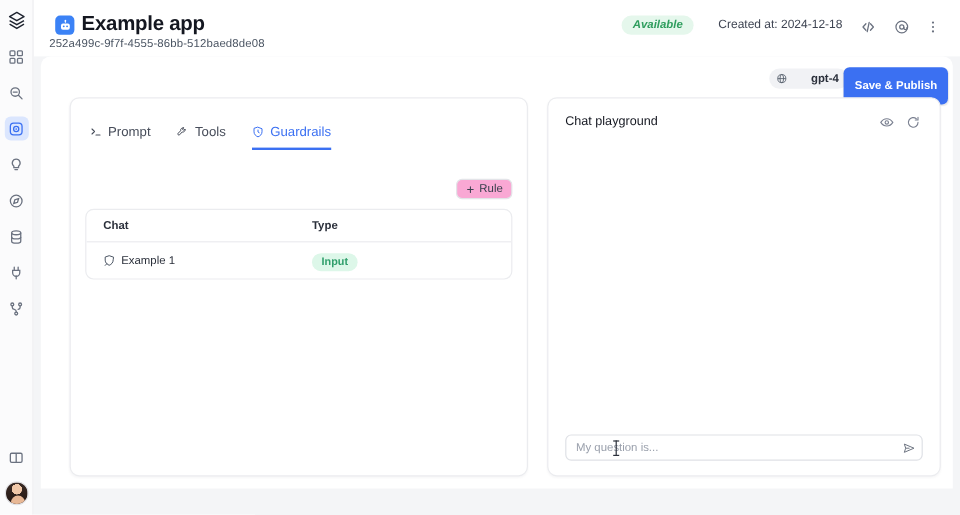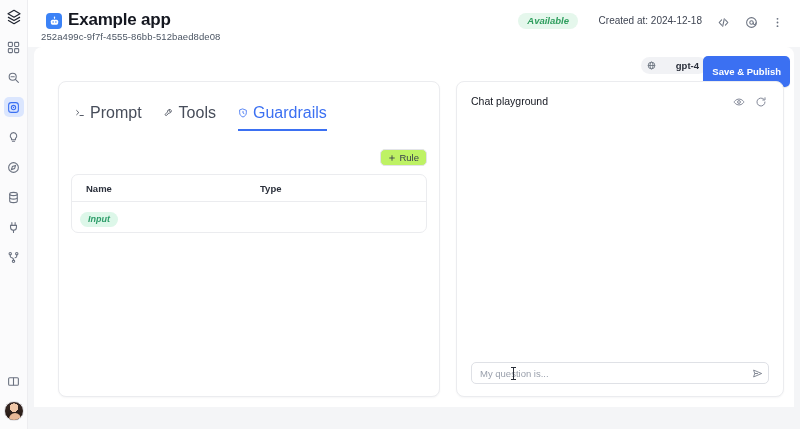--- a/index.html
+++ b/index.html
@@ -130,53 +130,53 @@
   #panel-right { left: 456px; top: 81px; width: 328px; height: 316px; }
 
   
   .tabs {
     position: absolute; left: 16px; top: 22px;
     display: flex; align-items: flex-end; gap: 22px;
   }
   .tab {
     display: flex; align-items: center; gap: 5px;
     padding-bottom: 7px;
-    font-size: 16px; color: #474d5a;
+    font-size: 11px; color: #474d5a;
     border-bottom: 2px solid transparent;
   }
   .tab.active { color: #3b70f2; border-bottom-color: #3b70f2; font-weight: 500; }
   .tab .ti { display: flex; align-items: center; }
 
   
   .rule-btn {
     position: absolute; right: 12px; top: 67px;
     height: 17px; padding: 0 7px;
     display: flex; align-items: center; gap: 3px;
-    background: #bef264; border: 1px solid #e3e4e8; border-radius: 5px;
+    background: #f9a8d4; border: 1px solid #e3e4e8; border-radius: 5px;
     font-size: 9.5px; color: #39404d;
   }
 
   
   .table {
     position: absolute; left: 12px; right: 12px; top: 92px;
     border: 1px solid #ebecef; border-radius: 7px; overflow: hidden;
     background: #ffffff;
   }
   .t-head, .t-row { display: flex; align-items: center; }
   .t-head { height: 27px; border-bottom: 1px solid #ebecef; }
   .t-row  { height: 30px; }
   .c-name { width: 180px; padding-left: 14px; display: flex; align-items: center; gap: 5px; }
   .c-type { flex: 1; padding-left: 8px; }
   .th { font-size: 9.5px; font-weight: 700; color: #2b303b; }
   .td { font-size: 9.5px; color: #2b303b; }
   .badge-input {
     display: inline-flex; align-items: center;
     padding: 2px 8px 3px; border-radius: 9px;
     background: #ddf7e9; color: #2f9e6b;
-    font-size: 9px; font-weight: 600; font-style: italic;
+    font-size: 9px; font-weight: 600;
   }
 
   
   .chat-title {
     position: absolute; left: 14px; top: 13px;
     font-size: 10.5px; font-weight: 400; color: #141720;
   }
   .chat-ico {
     position: absolute; top: 12px; width: 16px; height: 16px;
     display: flex; align-items: center; justify-content: center;
@@ -398,24 +398,33 @@
       <span>
         <svg width="8" height="8" viewBox="0 0 24 24" fill="none" stroke="#39404d" stroke-width="2.6" stroke-linecap="round">
           <path d="M12 5v14M5 12h14"></path>
         </svg>
       </span>
       <span>Rule</span>
     </div>
 
     <div class="table">
       <div class="t-head">
-        <div class="c-name th">Name</div>
+        <div class="c-name th">Chat</div>
         <div class="c-type th">Type</div>
       </div>
       <div class="t-row">
+        <div class="c-name">
+          <span>
+            <svg width="10" height="10" viewBox="0 0 24 24" fill="none" stroke="#4b5563" stroke-width="2" stroke-linecap="round" stroke-linejoin="round">
+              <path d="M20 11.5c0 5-3.6 8.6-8 10.2C7.6 20.1 4 16.5 4 11.5V5.3L12 2.6l8 2.7z"></path>
+              <path d="M7.5 18.5 4 22"></path>
+            </svg>
+          </span>
+          <span class="td">Example 1</span>
+        </div>
         <div class="c-type">
           <span class="badge-input">Input</span>
         </div>
       </div>
     </div>
   </div>
 
   <div class="panel" id="panel-right">
     <div class="chat-title">Chat playground</div>
 

